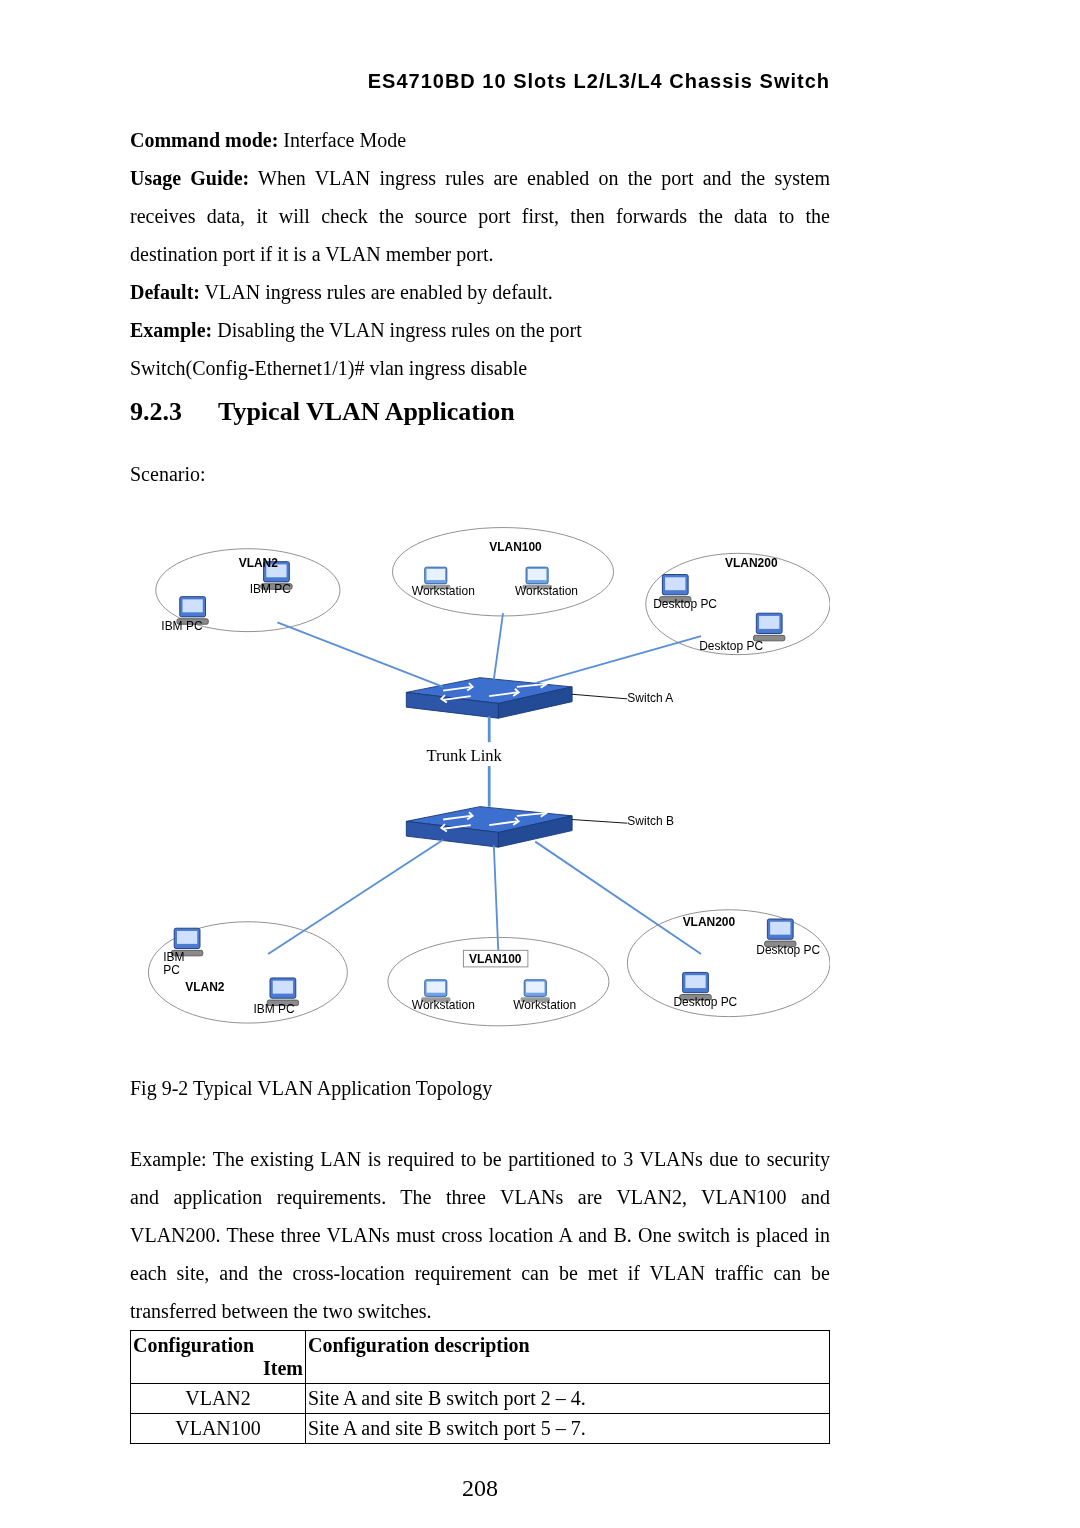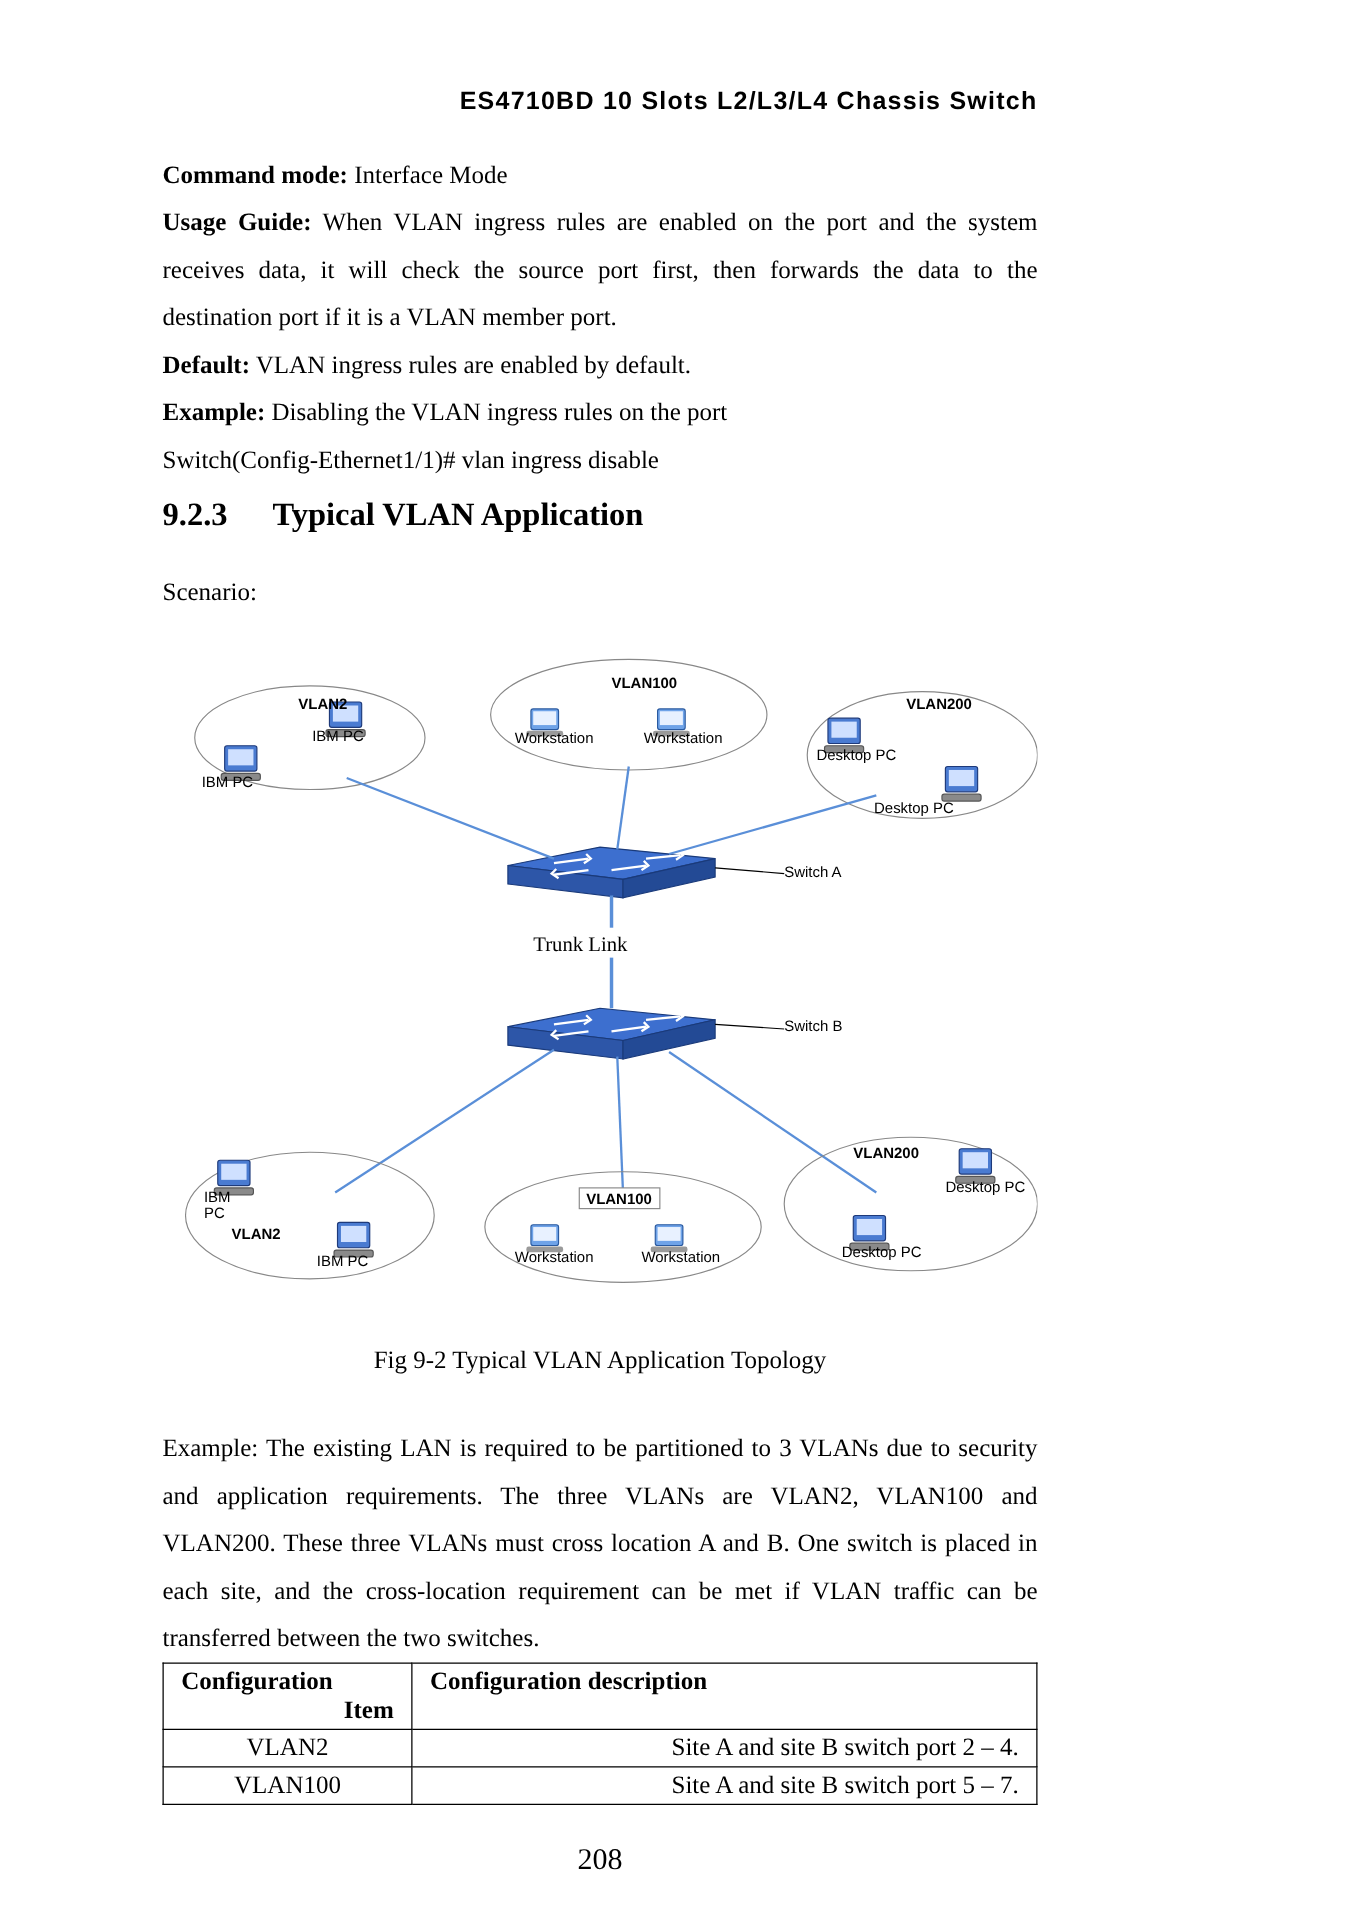--- a/index.html
+++ b/index.html
@@ -31,44 +31,43 @@
   }
   .bold { font-weight: bold; }
   .h2 {
     font-weight: bold;
     font-size: 26px;
     margin-top: 10px;
     margin-bottom: 28px;
   }
   .h2 .num { display:inline-block; width: 88px; }
   .figcap {
-    text-align: center;
     font-size: 20px;
     margin: 18px 0 40px 0;
   }
   .figwrap {
     width: 100%;
     display: flex;
     justify-content: center;
     margin-top: 6px;
   }
   table.cfg {
     width: 100%;
     border-collapse: collapse;
     font-size: 20px;
   }
   table.cfg th, table.cfg td {
     border: 1px solid #000;
-    padding: 3px 14px;
+    padding: 3px 2px;
     vertical-align: top;
   }
   table.cfg th.col1 { width: 170px; text-align:left; font-weight:bold;}
   table.cfg th.col2 { text-align:left; font-weight:bold;}
   table.cfg td.c1 { text-align:center;}
-  table.cfg td.c2 { text-align:right;}
+  table.cfg td.c2 { text-align:left;}
   .pagenum {
     position:absolute;
     bottom: 26px;
     left:0; right:0;
     text-align:center;
     font-size:24px;
   }
   
   .lab { font-family: Arial, Helvetica, sans-serif; font-size: 13px; fill:#000; }
   .labb { font-family: Arial, Helvetica, sans-serif; font-size: 13px; font-weight: bold; fill:#000; }

